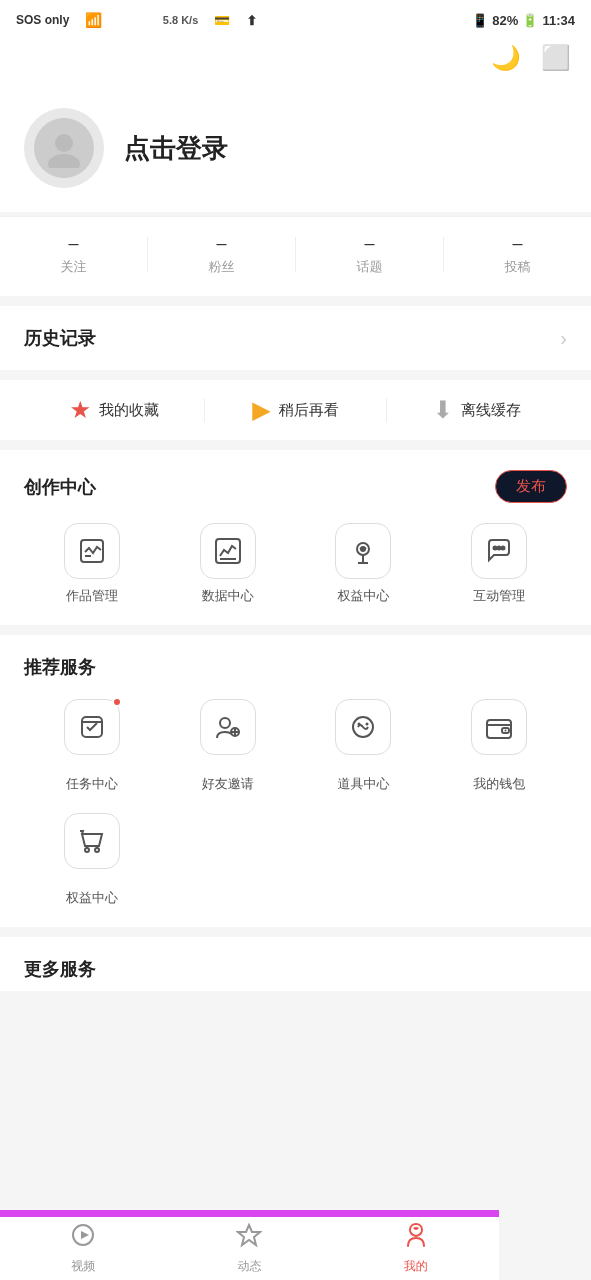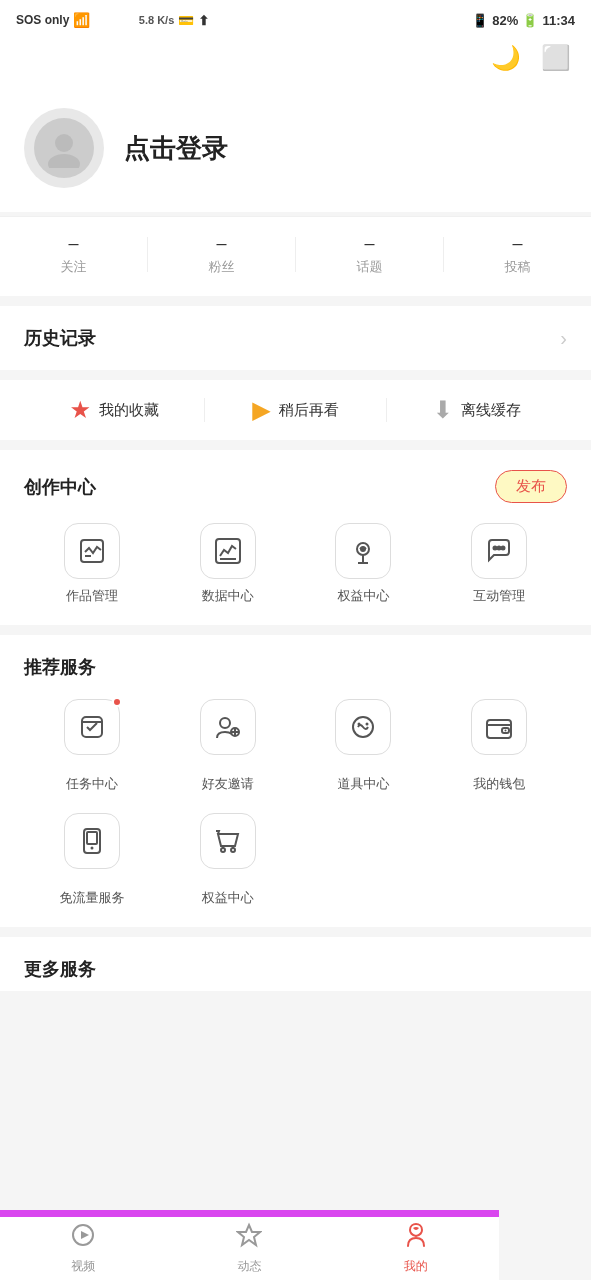--- a/index.html
+++ b/index.html
@@ -15,21 +15,21 @@
     
     .status-bar {
       background: #fff;
       display: flex;
       justify-content: space-between;
       align-items: center;
       padding: 12px 16px 8px;
       font-size: 13px;
       color: #333;
     }
-    .status-left { display: flex; align-items: center; gap: 4px; font-size: 12px; font-weight: 600; }
+    .status-left { display: flex; align-items: center; gap: 16px; font-size: 12px; font-weight: 600; }
     .status-right { display: flex; align-items: center; gap: 4px; font-size: 13px; font-weight: 600; }
 
     
     .top-actions {
       background: #fff;
       display: flex;
       justify-content: flex-end;
       align-items: center;
       padding: 8px 20px 16px;
       gap: 20px;
@@ -161,21 +161,21 @@
       gap: 20px;
     }
     .section-title {
       font-size: 18px;
       font-weight: 600;
       color: #222;
     }
     .publish-btn {
       border: 1.5px solid #e8534a;
       color: #e8534a;
-      background: #fef9c3;
+      background: #0f172a;
       padding: 6px 20px;
       border-radius: 20px;
       font-size: 15px;
       font-weight: 500;
     }
     .icon-grid {
       display: flex;
       justify-content: space-around;
     }
     .icon-item {
@@ -487,32 +487,20 @@
             <rect x="3" y="8" width="24" height="18" rx="3"></rect>
             <path d="M3,13 H27"></path>
             <rect x="18" y="16" width="7" height="5" rx="2"></rect>
             <circle cx="21.5" cy="18.5" r="1" fill="#555" stroke="none"></circle>
           </svg>
         </div>
       </div>
       <span class="service-label">我的钱包</span>
     </div>
 
-    <div class="service-item">
-      <div class="service-icon-wrap">
-        <div class="service-icon-box">
-          <svg width="30" height="30" viewBox="0 0 30 30" fill="none" stroke="#555" stroke-width="2">
-            <rect x="7" y="3" width="16" height="24" rx="3"></rect>
-            <rect x="10" y="6" width="10" height="12" rx="1"></rect>
-            <circle cx="15" cy="22" r="1.5" fill="#555" stroke="none"></circle>
-          </svg>
-        </div>
-      </div>
-      <span class="service-label">免流量服务</span>
-    </div>
 
     <div class="service-item">
       <div class="service-icon-wrap">
         <div class="service-icon-box">
           <svg width="30" height="30" viewBox="0 0 30 30" fill="none" stroke="#555" stroke-width="2">
             <path d="M5,8 H25 L22,20 H8 Z"></path>
             <path d="M3,5 H6 L5,8"></path>
             <circle cx="10" cy="24" r="2"></circle>
             <circle cx="20" cy="24" r="2"></circle>
             <line x1="10" y1="22" x2="10" y2="20"></line>

